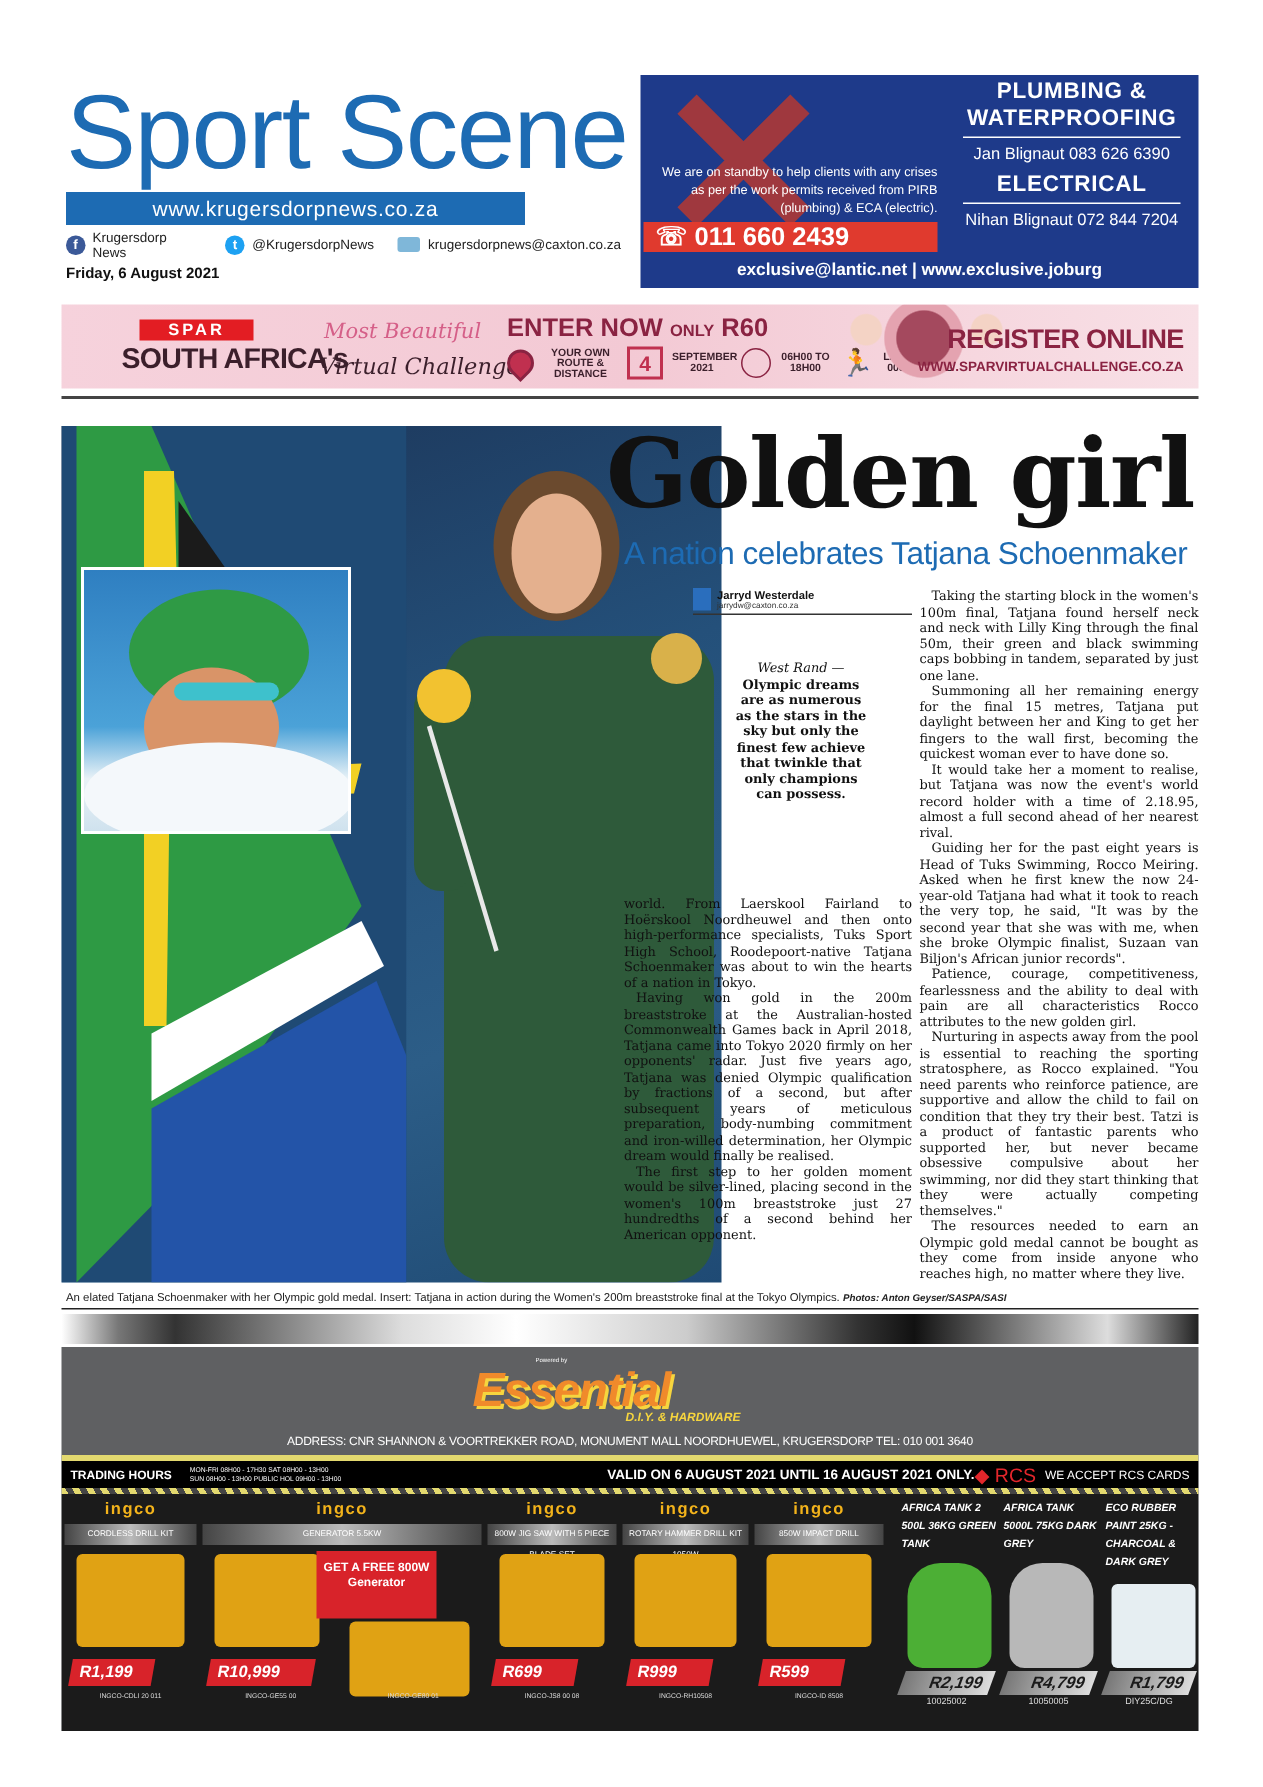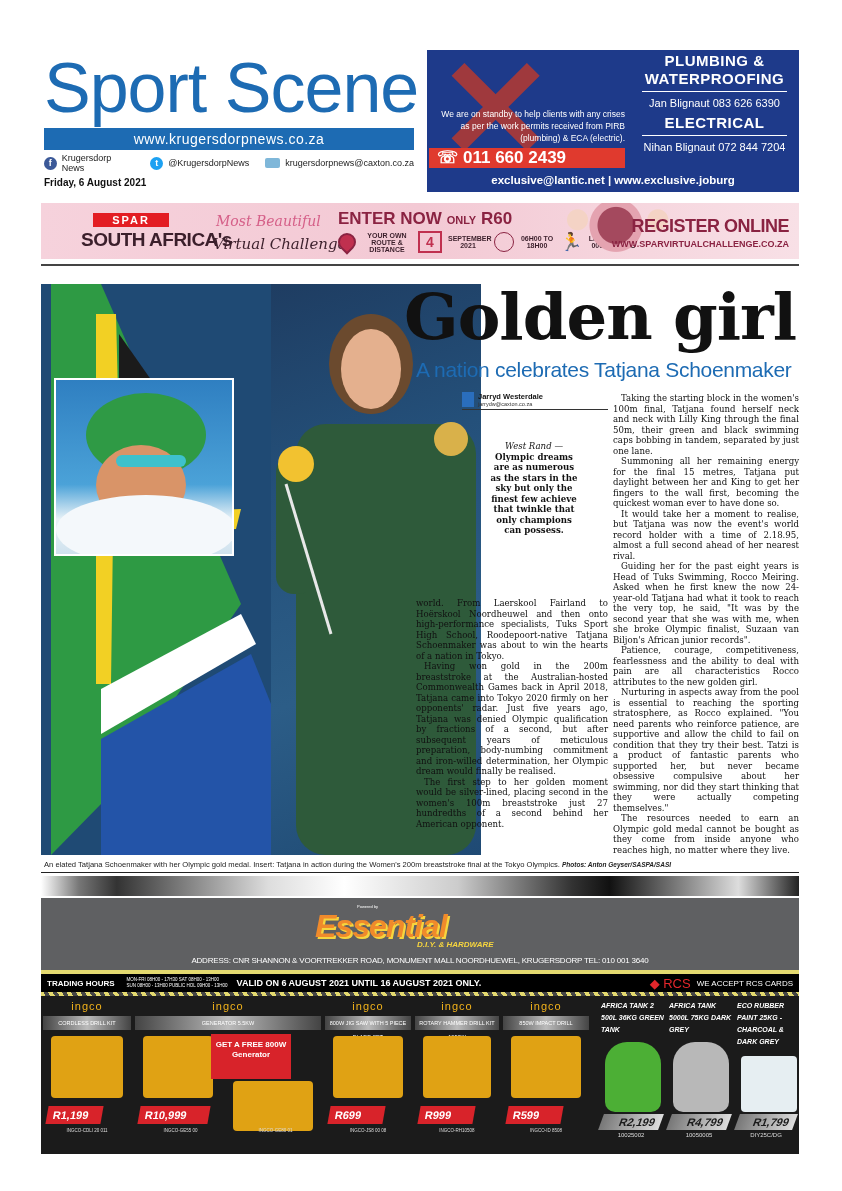--- a/index.html
+++ b/index.html
@@ -1,21 +1,21 @@
 <!DOCTYPE html>
 <html><head>
 <meta charset="utf-8">
 <style>
   * { box-sizing: border-box; margin: 0; padding: 0; }
   body { width: 842px; height: 1191px; background: #fff; position: relative; overflow: hidden; font-family: "Liberation Sans", sans-serif; color: #111; }
   .abs { position: absolute; }
 
   
   .masthead-title { left: 44px; top: 50px; font-size: 70px; color: #1d6bb3; letter-spacing: -1px; line-height: 76px; font-family: "Liberation Sans", sans-serif; }
-  .url-bar { left: 44px; top: 128px; width: 370px; height: 22px; background: #1d6bb3; color: #fff; font-size: 14px; text-align: center; line-height: 22px; letter-spacing: 0.5px; }
+  .url-bar { left: 44px; top: 128px; width: 306px; height: 22px; background: #1d6bb3; color: #fff; font-size: 14px; text-align: center; line-height: 22px; letter-spacing: 0.5px; }
   .social { left: 44px; top: 156px; width: 380px; height: 14px; display: flex; align-items: center; gap: 6px; font-size: 9px; color: #222; }
   .social .ic { width: 13px; height: 13px; border-radius: 50%; display: inline-flex; align-items: center; justify-content: center; color: #fff; font-size: 9px; font-weight: bold; }
   .social .fb { background: #3b5998; }
   .social .tw { background: #1da1f2; }
   .social .em { background: #7fb7d9; border-radius: 2px; width: 15px; height: 10px; }
   .social .item { display: flex; align-items: center; gap: 5px; margin-right: 10px; }
   .date { left: 44px; top: 177px; font-size: 10px; font-weight: bold; }
 
   
   .excl { left: 427px; top: 50px; width: 372px; height: 142px; background: #1e3a8a; color: #fff; overflow: hidden; }
@@ -79,26 +79,26 @@
   
   .ess { left: 41px; top: 898px; width: 758px; height: 256px; background: #5f6062; overflow: hidden; }
   .ess .logo { position: absolute; left: 274px; top: 10px; font-size: 32px; font-weight: bold; font-style: italic; color: #f08a2b; text-shadow: 2px 2px 0 #f6d53e; letter-spacing: -1px; }
   .ess .pow { position: absolute; left: 316px; top: 6px; font-size: 4px; color: #fff; }
   .ess .diy { position: absolute; left: 376px; top: 42px; font-size: 8px; font-style: italic; color: #f6d53e; font-weight: bold; }
   .ess .addr { position: absolute; left: 0; width: 100%; top: 58px; text-align: center; font-size: 8px; color: #fff; letter-spacing: -0.2px; }
   .ess .stripe { position: absolute; left: 0; top: 72px; width: 100%; height: 4px; background: #e3d96f; }
   .ess .hours-bar { position: absolute; left: 0; top: 76px; width: 100%; height: 18px; background: #000; color: #fff; font-size: 8px; display: flex; align-items: center; padding: 0 6px; }
   .ess .hours-bar .th { font-weight: bold; margin-right: 12px; }
   .ess .hours-bar .hrs { font-size: 4.5px; line-height: 6px; width: 110px; }
-  .ess .hours-bar .valid { flex: 1; text-align: left; font-size: 9px; font-weight: bold; }
+  .ess .hours-bar .valid { flex: 1; text-align: right; font-size: 9px; font-weight: bold; }
   .ess .hours-bar .rcs { color: #e2262b; font-size: 13px; margin-right: 6px; }
   .ess .stripe2 { position: absolute; left: 0; top: 94px; width: 100%; height: 4px; background: repeating-linear-gradient(60deg, #e3d96f 0 4px, #444 4px 8px); }
   .ess .products { position: absolute; left: 0; top: 98px; width: 100%; height: 158px; background: #1b1b1b; }
   .prod { position: absolute; top: 0; height: 158px; }
-  .prod .brand { position: absolute; top: 4px; width: 100%; text-align: center; color: #f3b31b; font-size: 11px; font-weight: normal; letter-spacing: 1px; }
+  .prod .brand { position: absolute; top: 4px; width: 100%; text-align: center; color: #f3b31b; font-size: 11px; font-weight: bold; letter-spacing: 1px; }
   .prod .label { position: absolute; top: 20px; left: 2px; right: 2px; height: 14px; background: linear-gradient(90deg, #444, #bbb 50%, #444); color: #fff; font-size: 5.5px; text-align: center; line-height: 14px; }
   .prod .img { position: absolute; top: 40px; left: 10px; right: 10px; height: 62px; background: #e0a214; border-radius: 4px; }
   .prod .price { position: absolute; top: 110px; left: 6px; width: 55px; height: 18px; background: #d8232a; color: #fff; font-size: 11px; font-weight: bold; line-height: 18px; padding-left: 6px; transform: skewX(-10deg); }
   .prod .code { position: absolute; top: 132px; left: 0; width: 100%; text-align: center; font-size: 4.5px; color: #ddd; }
   .prod .gen-promo { position: absolute; top: 38px; left: 78px; width: 80px; height: 45px; background: #d8232a; color: #fff; font-size: 8px; font-weight: bold; text-align: center; line-height: 10px; padding-top: 6px; }
   .tank .title { position: absolute; top: 4px; left: 4px; color: #fff; font-size: 7px; font-weight: bold; font-style: italic; line-height: 12px; }
   .tank .body { position: absolute; top: 46px; left: 8px; width: 56px; height: 70px; border-radius: 22px 22px 10px 10px; }
   .tank .tprice { position: absolute; top: 118px; left: 4px; right: 4px; height: 16px; background: linear-gradient(90deg, #777, #ddd); color: #1b1b1b; font-weight: bold; font-size: 11px; text-align: right; padding-right: 6px; transform: skewX(-20deg); line-height: 16px; }
   .tank .tcode { position: absolute; top: 136px; left: 0; width: 100%; text-align: center; font-size: 6px; color: #ddd; }
 </style>

